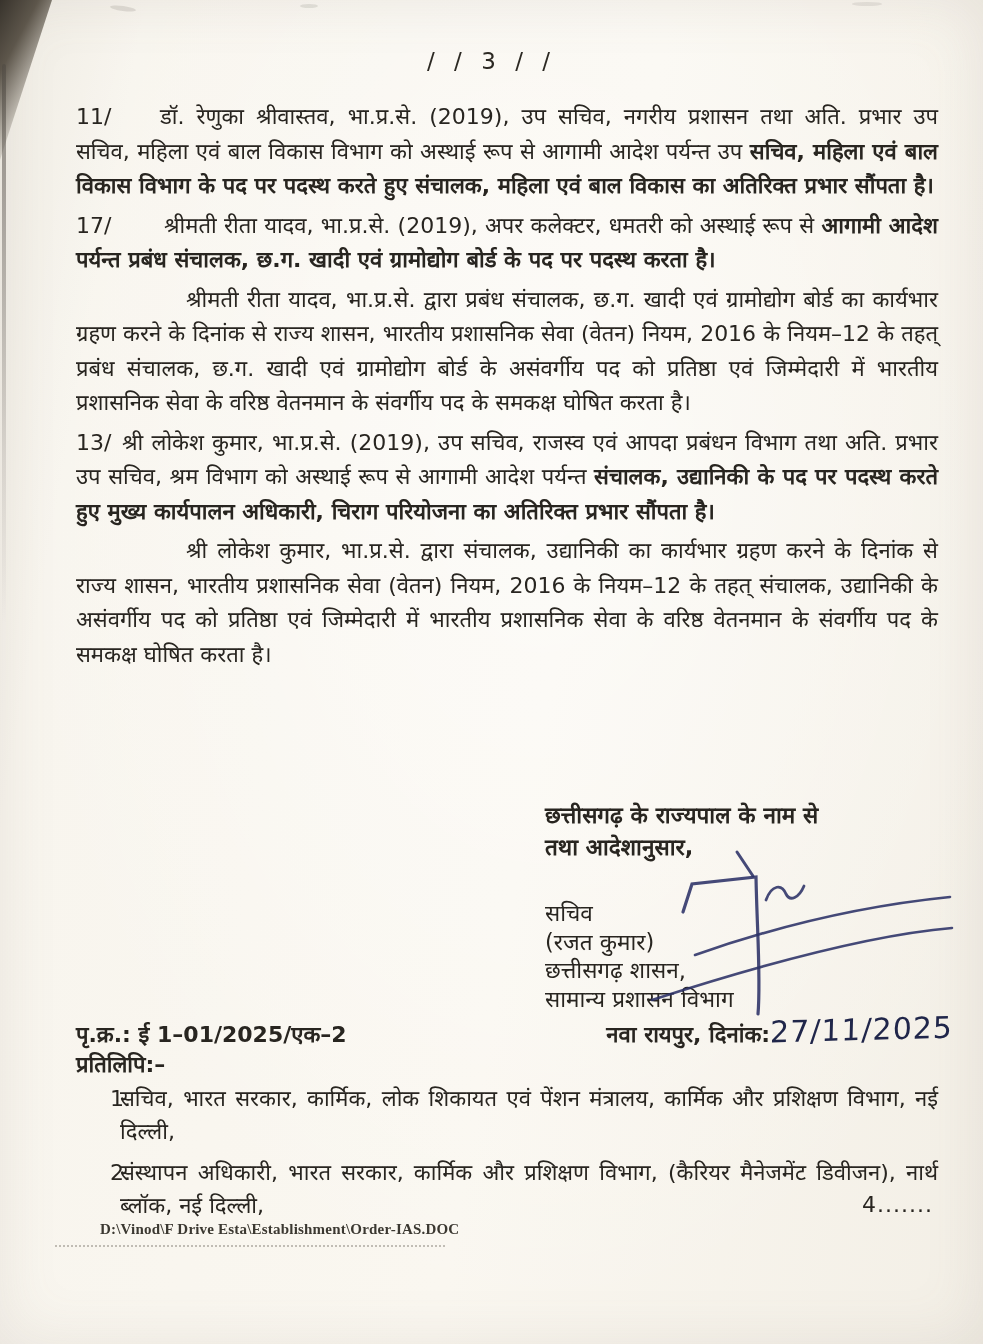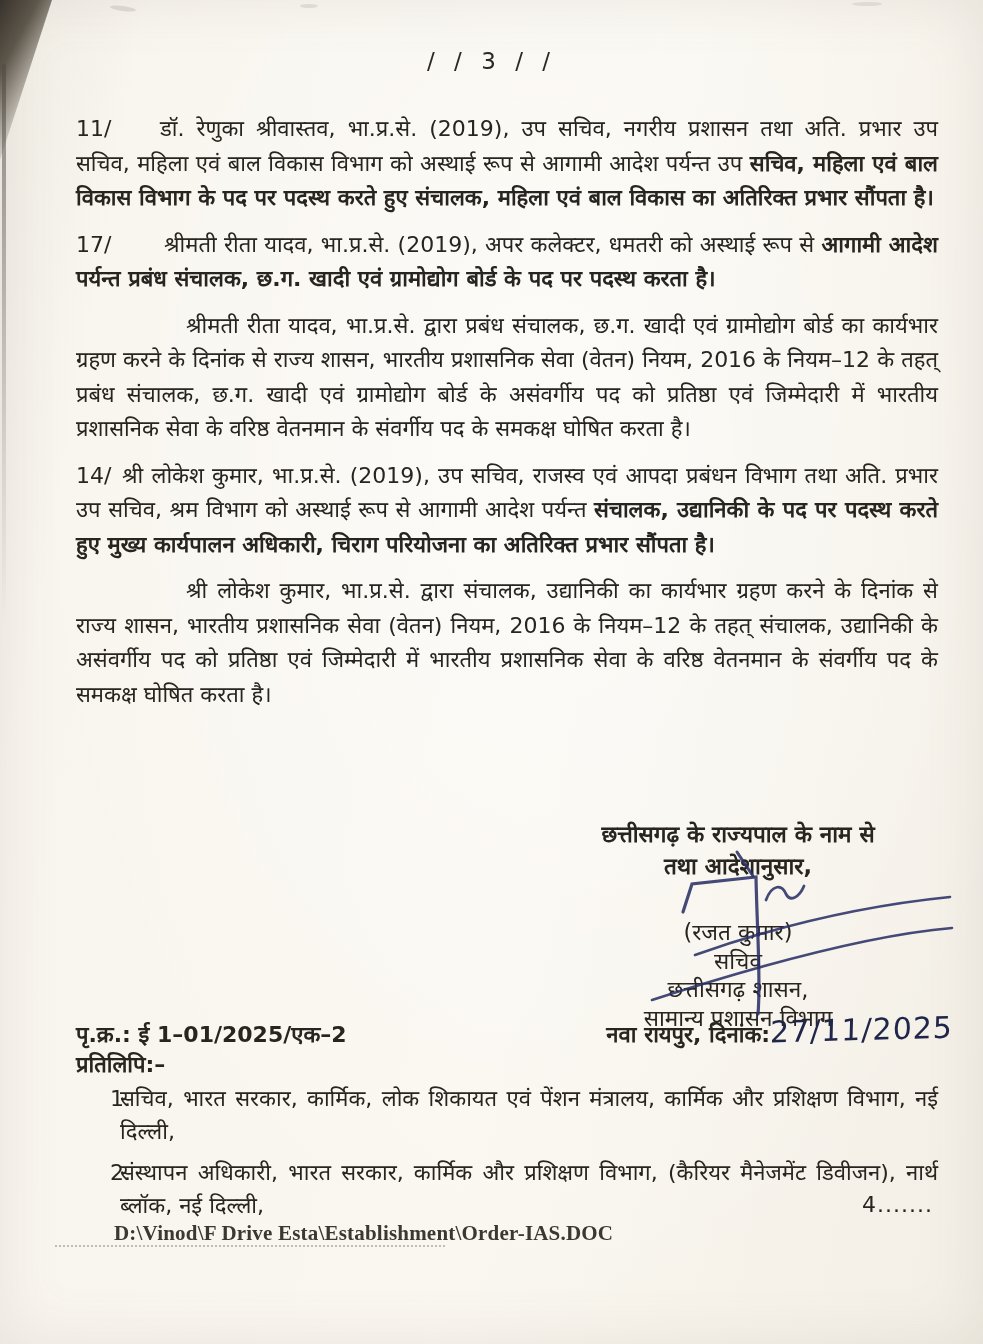--- a/index.html
+++ b/index.html
@@ -40,30 +40,30 @@
     text-align:center; font-size:23px; font-weight:500;
     letter-spacing:6px; color:#2c2923;
   }
 
   .content {
     position:absolute; left:76px; top:100px; width:862px;
     font-size:22px; line-height:34.5px; text-align:justify;
   }
   .para { position:relative; margin:0 0 5px 0; }
   .pnum { position:absolute; left:0; top:0; }
-  .ptext { display:block;margin-top:12px; }
+  .ptext { display:block; }
   .ind-84 { text-indent:84px; }
   .ind-88 { text-indent:88px; }
   .ind-46 { text-indent:46px; }
   .ind-110 { text-indent:110px; }
   .b { font-weight:bold; }
 
   .sign-block {
-    position:absolute; top:818px; right:52px; width:386px;
-    text-align:center; font-size:22.5px; line-height:32px;
+    position:absolute; top:799px; right:52px; width:386px;
+    font-size:22.5px; line-height:32px;
   }
   .sign-behalf { font-weight:bold; }
   .sign-name-block { margin-top:36px; line-height:28.5px; }
 
   .signature-svg { position:absolute; left:600px; top:840px; width:383px; height:195px; }
 
   .ref-row {
     position:absolute; left:76px; top:1018px; width:877px;
     display:flex; justify-content:space-between; align-items:flex-end;
     font-size:22px; font-weight:bold;
@@ -84,22 +84,22 @@
   .copy-list {
     position:absolute; left:76px; top:1082px; width:862px;
     font-size:22px; line-height:33px; text-align:justify;
   }
   .copy-item { position:relative; margin-bottom:8px; }
   .copy-num { position:absolute; left:34px; top:0; }
   .copy-text { display:block; margin-left:44px; }
 
   .cont-marker { position:absolute; top:1192px; right:50px; font-size:22px; letter-spacing:1px; }
   .footer-path {
-    position:absolute; left:114px; top:1221px;
-    font-family:"Liberation Serif", serif; font-size:21px;
+    position:absolute; left:100px; top:1221px;
+    font-family:"Liberation Serif", serif; font-size:15px;
     font-weight:bold; color:#3b3831; letter-spacing:.2px;
   }
 </style>
 </head>
 <body>
 
 <div class="page">
 
   <div class="corner-artifact"></div>
   <div class="edge-line"></div>
@@ -120,36 +120,36 @@
     <div class="para">
       <span class="pnum">17/</span>
       <span class="ptext ind-88"><span>श्रीमती रीता यादव, भा.प्र.से. (2019), अपर कलेक्टर, धमतरी को अस्थाई रूप से </span><span class="b">आगामी आदेश पर्यन्त प्रबंध संचालक, छ.ग. खादी एवं ग्रामोद्योग बोर्ड के पद पर पदस्थ करता है।</span></span>
     </div>
 
     <div class="para">
       <span class="ptext ind-110"><span>श्रीमती रीता यादव, भा.प्र.से. द्वारा प्रबंध संचालक, छ.ग. खादी एवं ग्रामोद्योग बोर्ड का कार्यभार ग्रहण करने के दिनांक से राज्य शासन, भारतीय प्रशासनिक सेवा (वेतन) नियम, 2016 के नियम–12 के तहत् प्रबंध संचालक, छ.ग. खादी एवं ग्रामोद्योग बोर्ड के असंवर्गीय पद को प्रतिष्ठा एवं जिम्मेदारी में भारतीय प्रशासनिक सेवा के वरिष्ठ वेतनमान के संवर्गीय पद के समकक्ष घोषित करता है।</span></span>
     </div>
 
     <div class="para">
-      <span class="pnum">14/</span>
+      <span class="pnum">13/</span>
       <span class="ptext ind-46"><span>श्री लोकेश कुमार, भा.प्र.से. (2019), उप सचिव, राजस्व एवं आपदा प्रबंधन विभाग तथा अति. प्रभार उप सचिव, श्रम विभाग को अस्थाई रूप से आगामी आदेश पर्यन्त </span><span class="b">संचालक, उद्यानिकी के पद पर पदस्थ करते हुए मुख्य कार्यपालन अधिकारी, चिराग परियोजना का अतिरिक्त प्रभार सौंपता है।</span></span>
     </div>
 
     <div class="para">
       <span class="ptext ind-110"><span>श्री लोकेश कुमार, भा.प्र.से. द्वारा संचालक, उद्यानिकी का कार्यभार ग्रहण करने के दिनांक से राज्य शासन, भारतीय प्रशासनिक सेवा (वेतन) नियम, 2016 के नियम–12 के तहत् संचालक, उद्यानिकी के असंवर्गीय पद को प्रतिष्ठा एवं जिम्मेदारी में भारतीय प्रशासनिक सेवा के वरिष्ठ वेतनमान के संवर्गीय पद के समकक्ष घोषित करता है।</span></span>
     </div>
 
   </div>
 
   <div class="sign-block">
     <div class="sign-behalf">छत्तीसगढ़ के राज्यपाल के नाम से</div>
     <div class="sign-behalf">तथा आदेशानुसार,</div>
     <div class="sign-name-block">
+      <div>सचिव</div>
       <div>(रजत कुमार)</div>
-      <div>सचिव</div>
       <div>छत्तीसगढ़ शासन,</div>
       <div>सामान्य प्रशासन विभाग</div>
     </div>
   </div>
 
   <svg class="signature-svg" viewBox="0 0 383 195" fill="none">
     <g stroke="#2b3166" stroke-opacity="0.88" fill="none" stroke-linecap="round">
       <path d="M137 12 L153 36" stroke-width="3"></path>
       <path d="M83 72 L92 44 L156 37 C157 90 161 140 158 174" stroke-width="3.2"></path>
       <path d="M166 60 C172 44 182 44 186 54 C190 62 199 58 204 46" stroke-width="2.8"></path>

